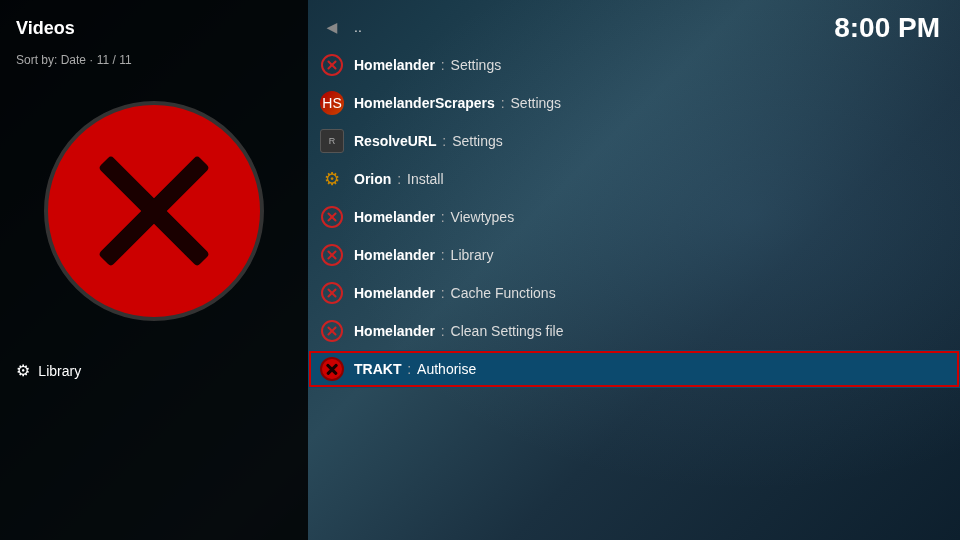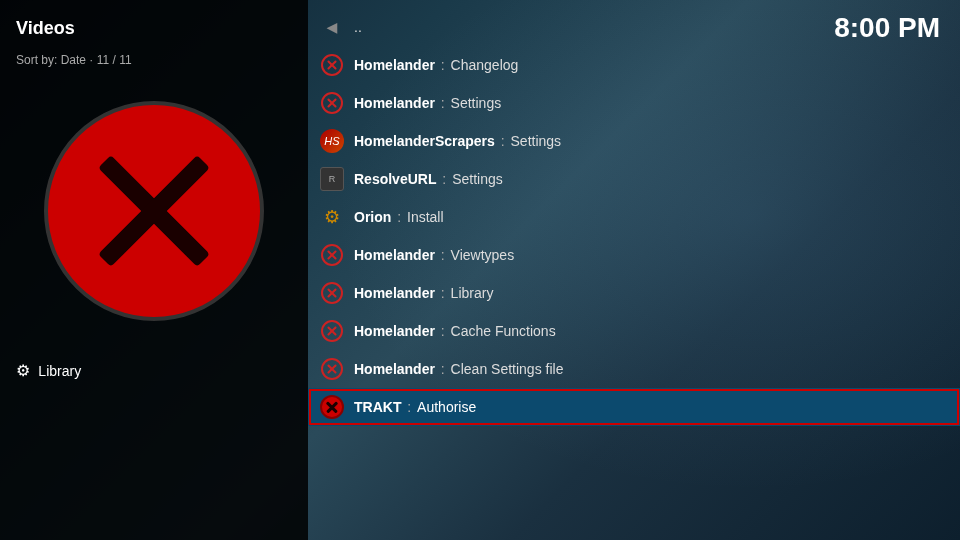--- a/index.html
+++ b/index.html
@@ -302,23 +302,22 @@
 
     
     .scrapers-icon {
       width: 24px;
       height: 24px;
       border-radius: 50%;
       background: linear-gradient(135deg, #aa0000, #cc4400);
       display: flex;
       align-items: center;
       justify-content: center;
-      font-size: 11px;
+      font-size: 14px;
       color: #fff;
-      font-style: italic;
     }
   </style>
 </head>
 <body>
 
 <div class="bg-hero"></div>
 <div class="hero-overlay"></div>
 
 <div class="clock">8:00 PM</div>
 
@@ -345,28 +344,20 @@
 <div class="right-panel">
   <div class="menu-list">
 
     <div class="menu-item">
       <div class="item-icon">
         <span class="back-icon">◀</span>
       </div>
       <span class="item-text">..</span>
     </div>
 
-    <div class="menu-item">
-      <div class="item-icon">
-        <div class="kodi-icon"></div>
-      </div>
-      <span class="item-text">
-        <span class="bold">Homelander</span><span class="separator"> : </span>Changelog
-      </span>
-    </div>
 
     <div class="menu-item">
       <div class="item-icon">
         <div class="kodi-icon"></div>
       </div>
       <span class="item-text">
         <span class="bold">Homelander</span><span class="separator"> : </span>Settings
       </span>
     </div>
 

